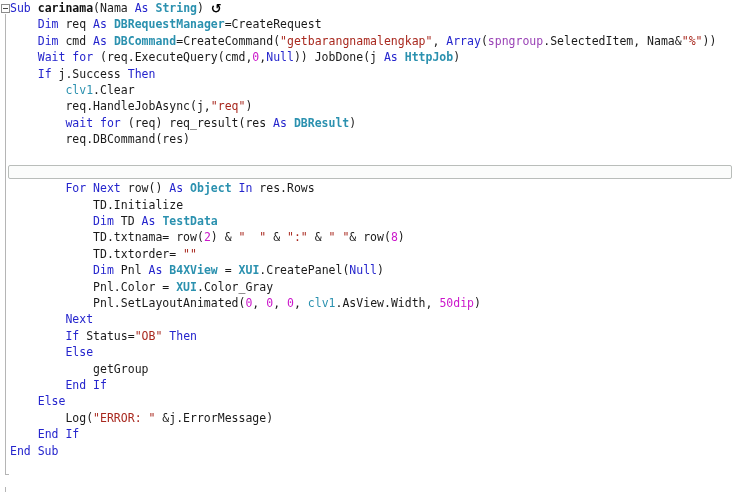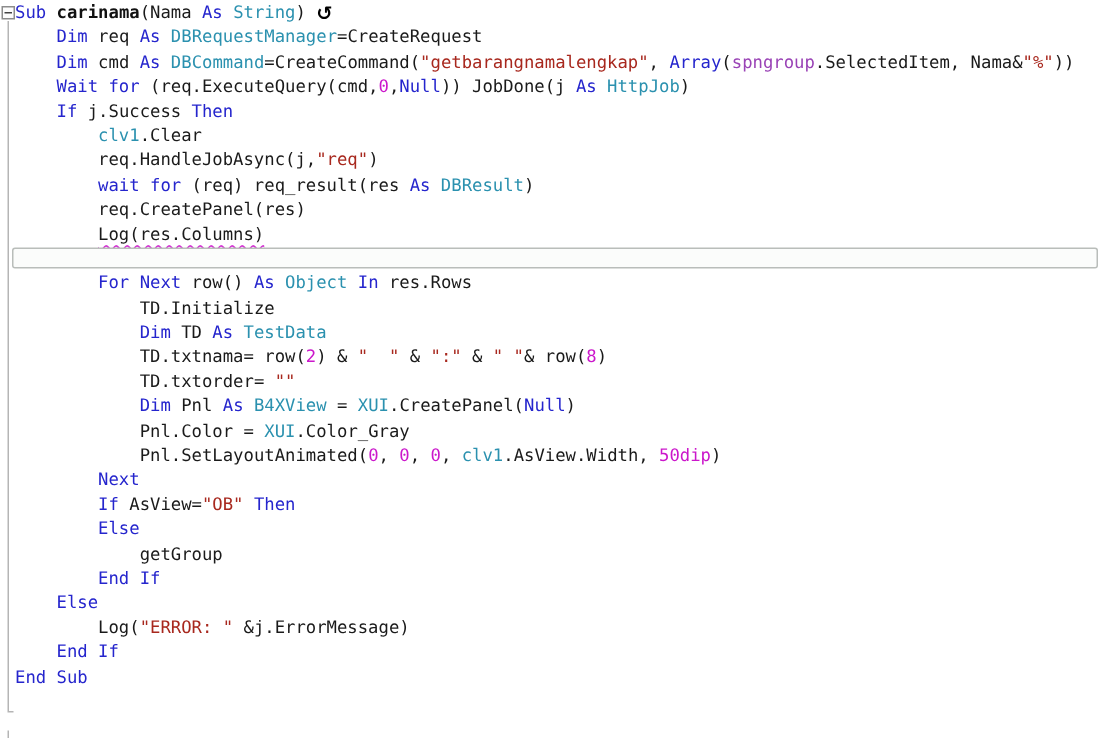--- a/index.html
+++ b/index.html
@@ -20,21 +20,21 @@
   .code {
     position: absolute;
     left: 10px; top: 0; right: 0;
   }
   .line {
     position: relative;
     height: 16.4px;
     white-space: pre;
   }
   .tok-k { color: var(--c-keyword); }
-  .tok-t { color: var(--c-type); }
+  .tok-t { color: var(--c-type); font-weight: bold; }
   .tok-s { color: var(--c-string); }
   .tok-n { color: var(--c-number); }
   .tok-v { color: var(--c-view); }
   .tok-g { color: var(--c-global); margin-top: 20px; }
   .tok-d { color: var(--c-default); }
   .tok-b { color: var(--c-subname); font-weight: bold; }
   .wavy {
     text-decoration: underline;
     text-decoration-style: wavy;
     text-decoration-color: var(--c-wave);
@@ -103,33 +103,33 @@
   <div class="fold-stub"></div>
   <div class="code" id="code">
       <div class="line"><span class="tok-k">Sub</span><span class="tok-d"> </span><span class="tok-b">carinama</span><span class="tok-d">(Nama </span><span class="tok-k">As</span><span class="tok-d"> </span><span class="tok-t">String</span><span class="tok-d">) </span><span class="resumable-icon">↺</span></div>
       <div class="line"><span class="tok-d">    </span><span class="tok-k">Dim</span><span class="tok-d"> req </span><span class="tok-k">As</span><span class="tok-d"> </span><span class="tok-t">DBRequestManager</span><span class="tok-d">=CreateRequest</span></div>
       <div class="line"><span class="tok-d">    </span><span class="tok-k">Dim</span><span class="tok-d"> cmd </span><span class="tok-k">As</span><span class="tok-d"> </span><span class="tok-t">DBCommand</span><span class="tok-d">=CreateCommand(</span><span class="tok-s">"getbarangnamalengkap"</span><span class="tok-d">, </span><span class="tok-k">Array</span><span class="tok-d">(</span><span class="tok-v">spngroup</span><span class="tok-d">.SelectedItem, Nama&amp;</span><span class="tok-s">"%"</span><span class="tok-d">))</span></div>
       <div class="line"><span class="tok-d">    </span><span class="tok-k">Wait for</span><span class="tok-d"> (req.ExecuteQuery(cmd,</span><span class="tok-n">0</span><span class="tok-d">,</span><span class="tok-k">Null</span><span class="tok-d">)) JobDone(j </span><span class="tok-k">As</span><span class="tok-d"> </span><span class="tok-t">HttpJob</span><span class="tok-d">)</span></div>
       <div class="line"><span class="tok-d">    </span><span class="tok-k">If</span><span class="tok-d"> j.Success </span><span class="tok-k">Then</span></div>
       <div class="line"><span class="tok-d">        </span><span class="tok-g">clv1</span><span class="tok-d">.Clear</span></div>
       <div class="line"><span class="tok-d">        </span><span class="tok-d">req.HandleJobAsync(j,</span><span class="tok-s">"req"</span><span class="tok-d">)</span></div>
       <div class="line"><span class="tok-d">        </span><span class="tok-k">wait for</span><span class="tok-d"> (req) req_result(res </span><span class="tok-k">As</span><span class="tok-d"> </span><span class="tok-t">DBResult</span><span class="tok-d">)</span></div>
-      <div class="line"><span class="tok-d">        </span><span class="tok-d">req.CreatePanel(res)</span></div>
-      <div class="line"><span class="tok-d">        </span><span class="wavy"><span class="tok-d">Log(res.Columns)</span></span></div>
+      <div class="line"><span class="tok-d">        </span><span class="tok-d">req.DBCommand(res)</span></div>
+      <div class="line"><span class="tok-d">        </span></div>
       <div class="line"><div class="current-line-box"></div></div>
       <div class="line"><span class="tok-d">        </span><span class="tok-k">For Next</span><span class="tok-d"> row() </span><span class="tok-k">As</span><span class="tok-d"> </span><span class="tok-t">Object</span><span class="tok-d"> </span><span class="tok-k">In</span><span class="tok-d"> res.Rows</span></div>
       <div class="line"><span class="tok-d">            </span><span class="tok-d">TD.Initialize</span></div>
       <div class="line"><span class="tok-d">            </span><span class="tok-k">Dim</span><span class="tok-d"> TD </span><span class="tok-k">As</span><span class="tok-d"> </span><span class="tok-t">TestData</span></div>
       <div class="line"><span class="tok-d">            </span><span class="tok-d">TD.txtnama= row(</span><span class="tok-n">2</span><span class="tok-d">) &amp; </span><span class="tok-s">"  "</span><span class="tok-d"> &amp; </span><span class="tok-s">":"</span><span class="tok-d"> &amp; </span><span class="tok-s">" "</span><span class="tok-d">&amp; row(</span><span class="tok-n">8</span><span class="tok-d">)</span></div>
       <div class="line"><span class="tok-d">            </span><span class="tok-d">TD.txtorder= </span><span class="tok-s">""</span></div>
       <div class="line"><span class="tok-d">            </span><span class="tok-k">Dim</span><span class="tok-d"> Pnl </span><span class="tok-k">As</span><span class="tok-d"> </span><span class="tok-t">B4XView</span><span class="tok-d"> = </span><span class="tok-t">XUI</span><span class="tok-d">.CreatePanel(</span><span class="tok-k">Null</span><span class="tok-d">)</span></div>
       <div class="line"><span class="tok-d">            </span><span class="tok-d">Pnl.Color = </span><span class="tok-t">XUI</span><span class="tok-d">.Color_Gray</span></div>
       <div class="line"><span class="tok-d">            </span><span class="tok-d">Pnl.SetLayoutAnimated(</span><span class="tok-n">0</span><span class="tok-d">, </span><span class="tok-n">0</span><span class="tok-d">, </span><span class="tok-n">0</span><span class="tok-d">, </span><span class="tok-g">clv1</span><span class="tok-d">.AsView.Width, </span><span class="tok-n">50dip</span><span class="tok-d">)</span></div>
       <div class="line"><span class="tok-d">        </span><span class="tok-k">Next</span></div>
-      <div class="line"><span class="tok-d">        </span><span class="tok-k">If</span><span class="tok-d"> AsView=</span><span class="tok-s">"OB"</span><span class="tok-d"> </span><span class="tok-k">Then</span></div>
+      <div class="line"><span class="tok-d">        </span><span class="tok-k">If</span><span class="tok-d"> Status=</span><span class="tok-s">"OB"</span><span class="tok-d"> </span><span class="tok-k">Then</span></div>
       <div class="line"><span class="tok-d">        </span><span class="tok-k">Else</span></div>
       <div class="line"><span class="tok-d">            </span><span class="tok-d">getGroup</span></div>
       <div class="line"><span class="tok-d">        </span><span class="tok-k">End If</span></div>
       <div class="line"><span class="tok-d">    </span><span class="tok-k">Else</span></div>
       <div class="line"><span class="tok-d">        </span><span class="tok-d">Log(</span><span class="tok-s">"ERROR: "</span><span class="tok-d"> &amp;j.ErrorMessage)</span></div>
       <div class="line"><span class="tok-d">    </span><span class="tok-k">End If</span></div>
       <div class="line"><span class="tok-k">End Sub</span></div>
     </div>
 </div>
 

